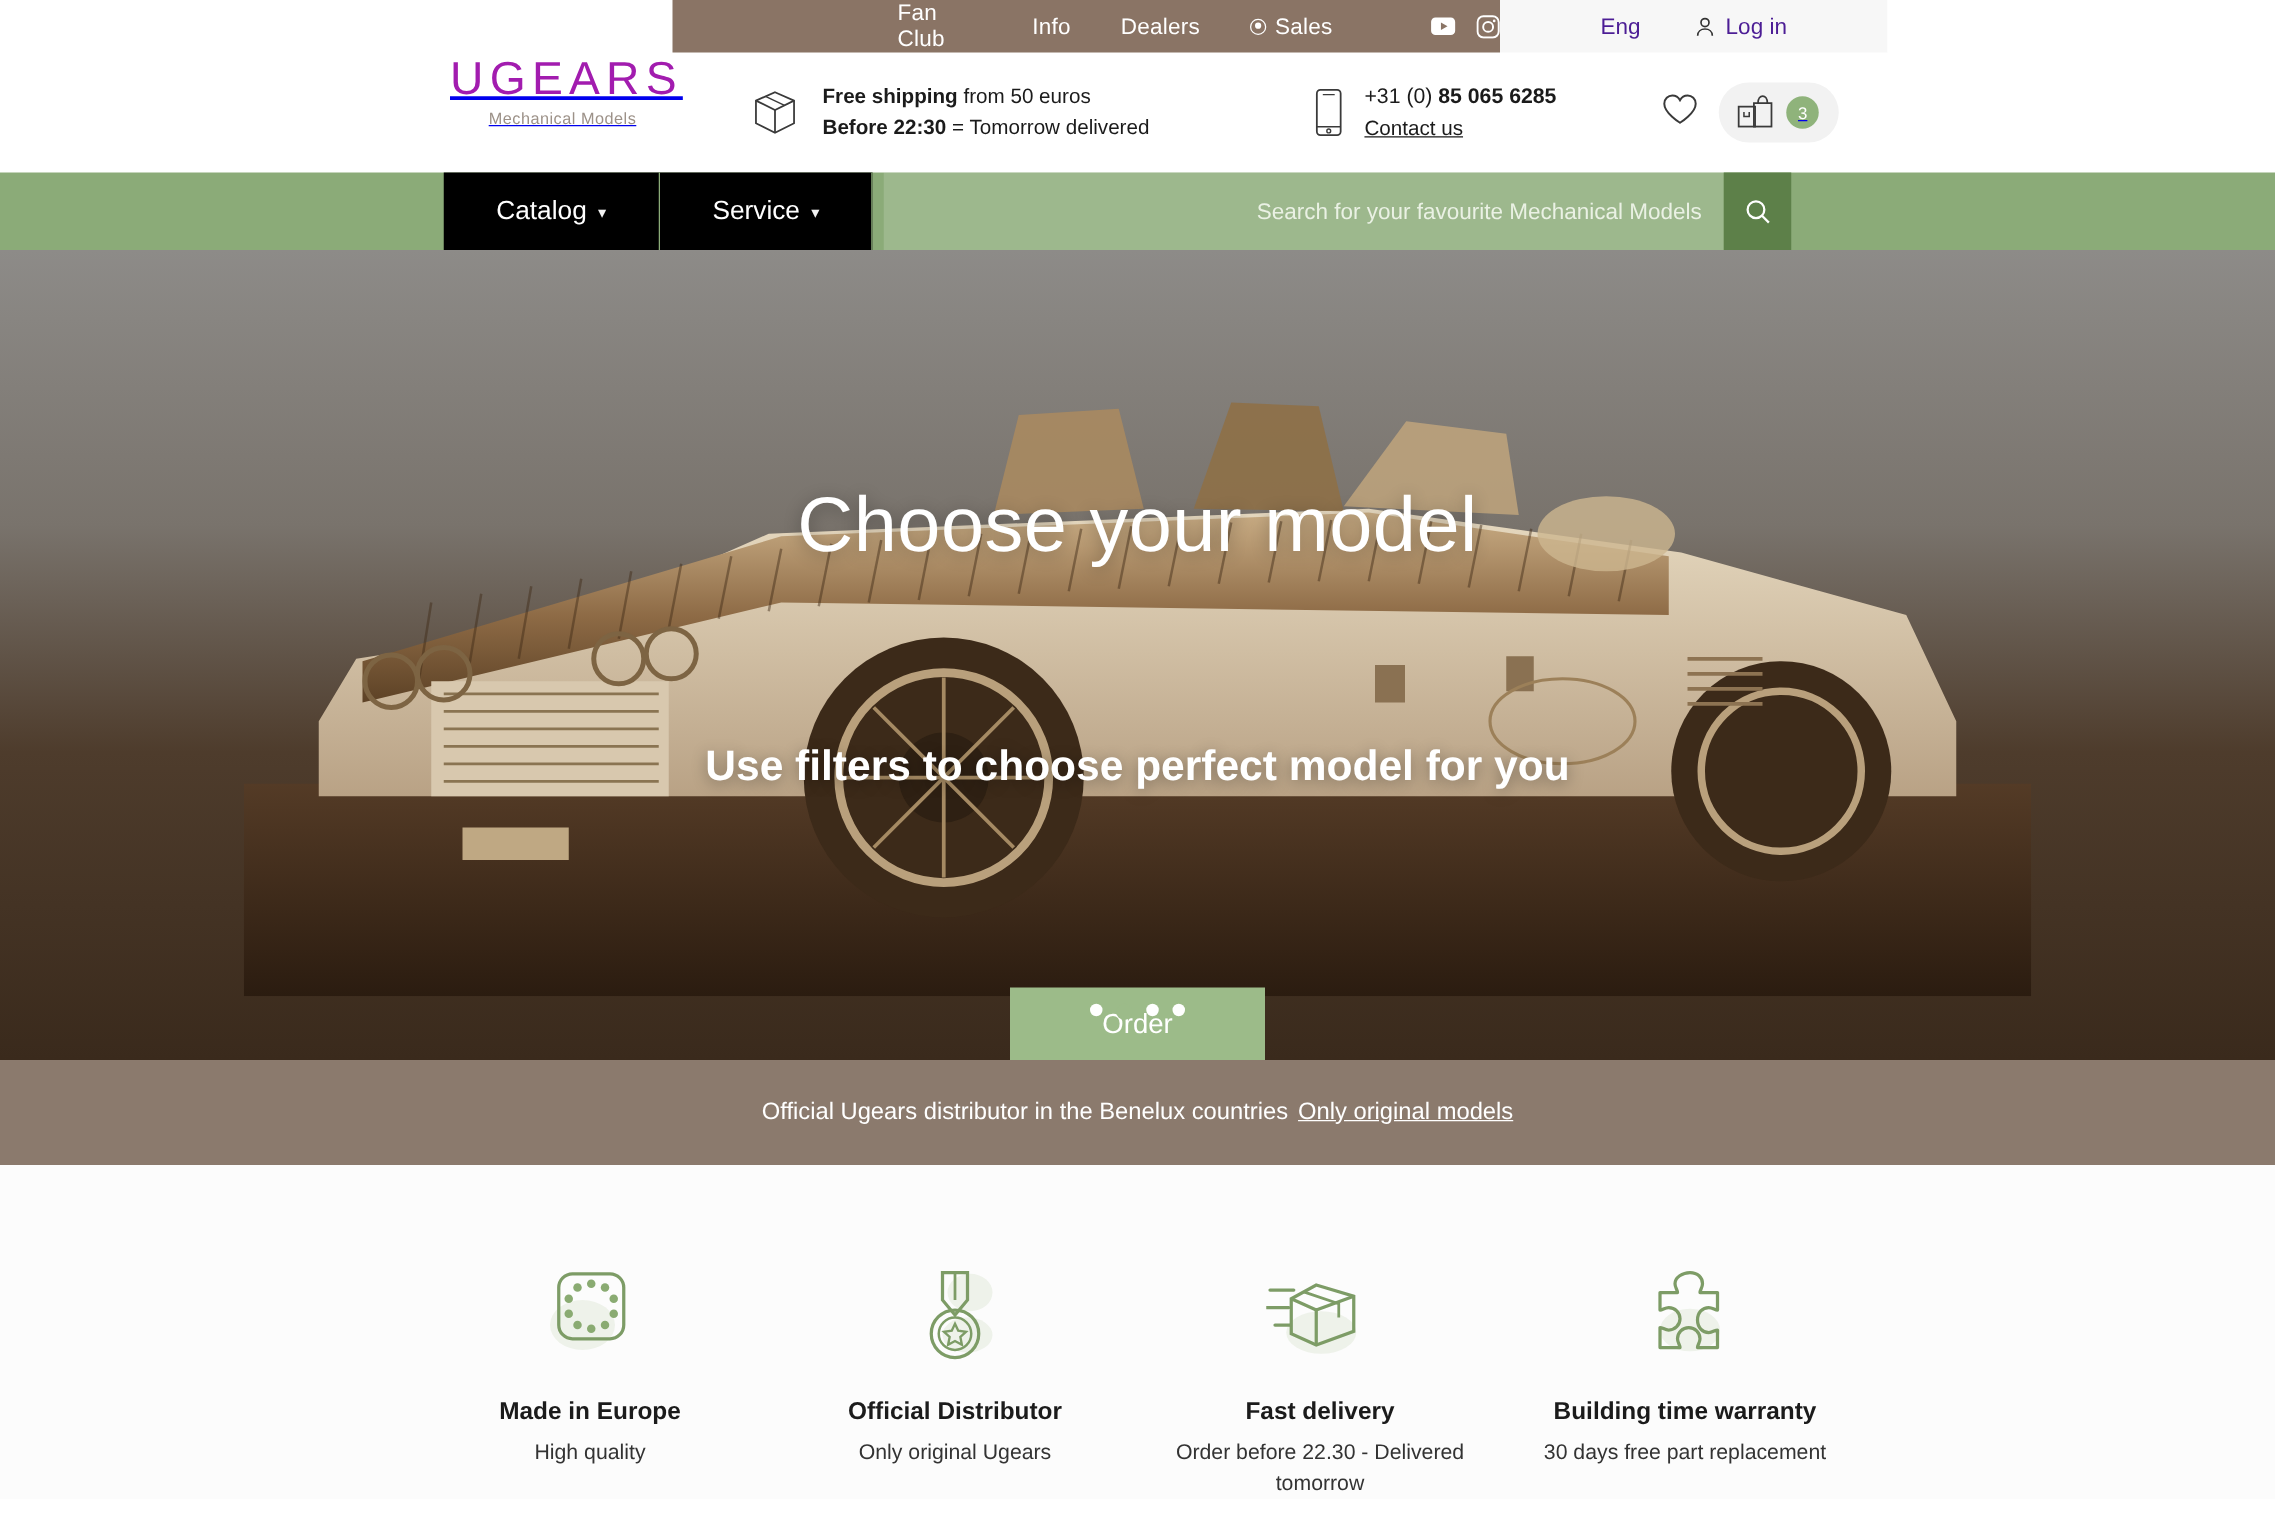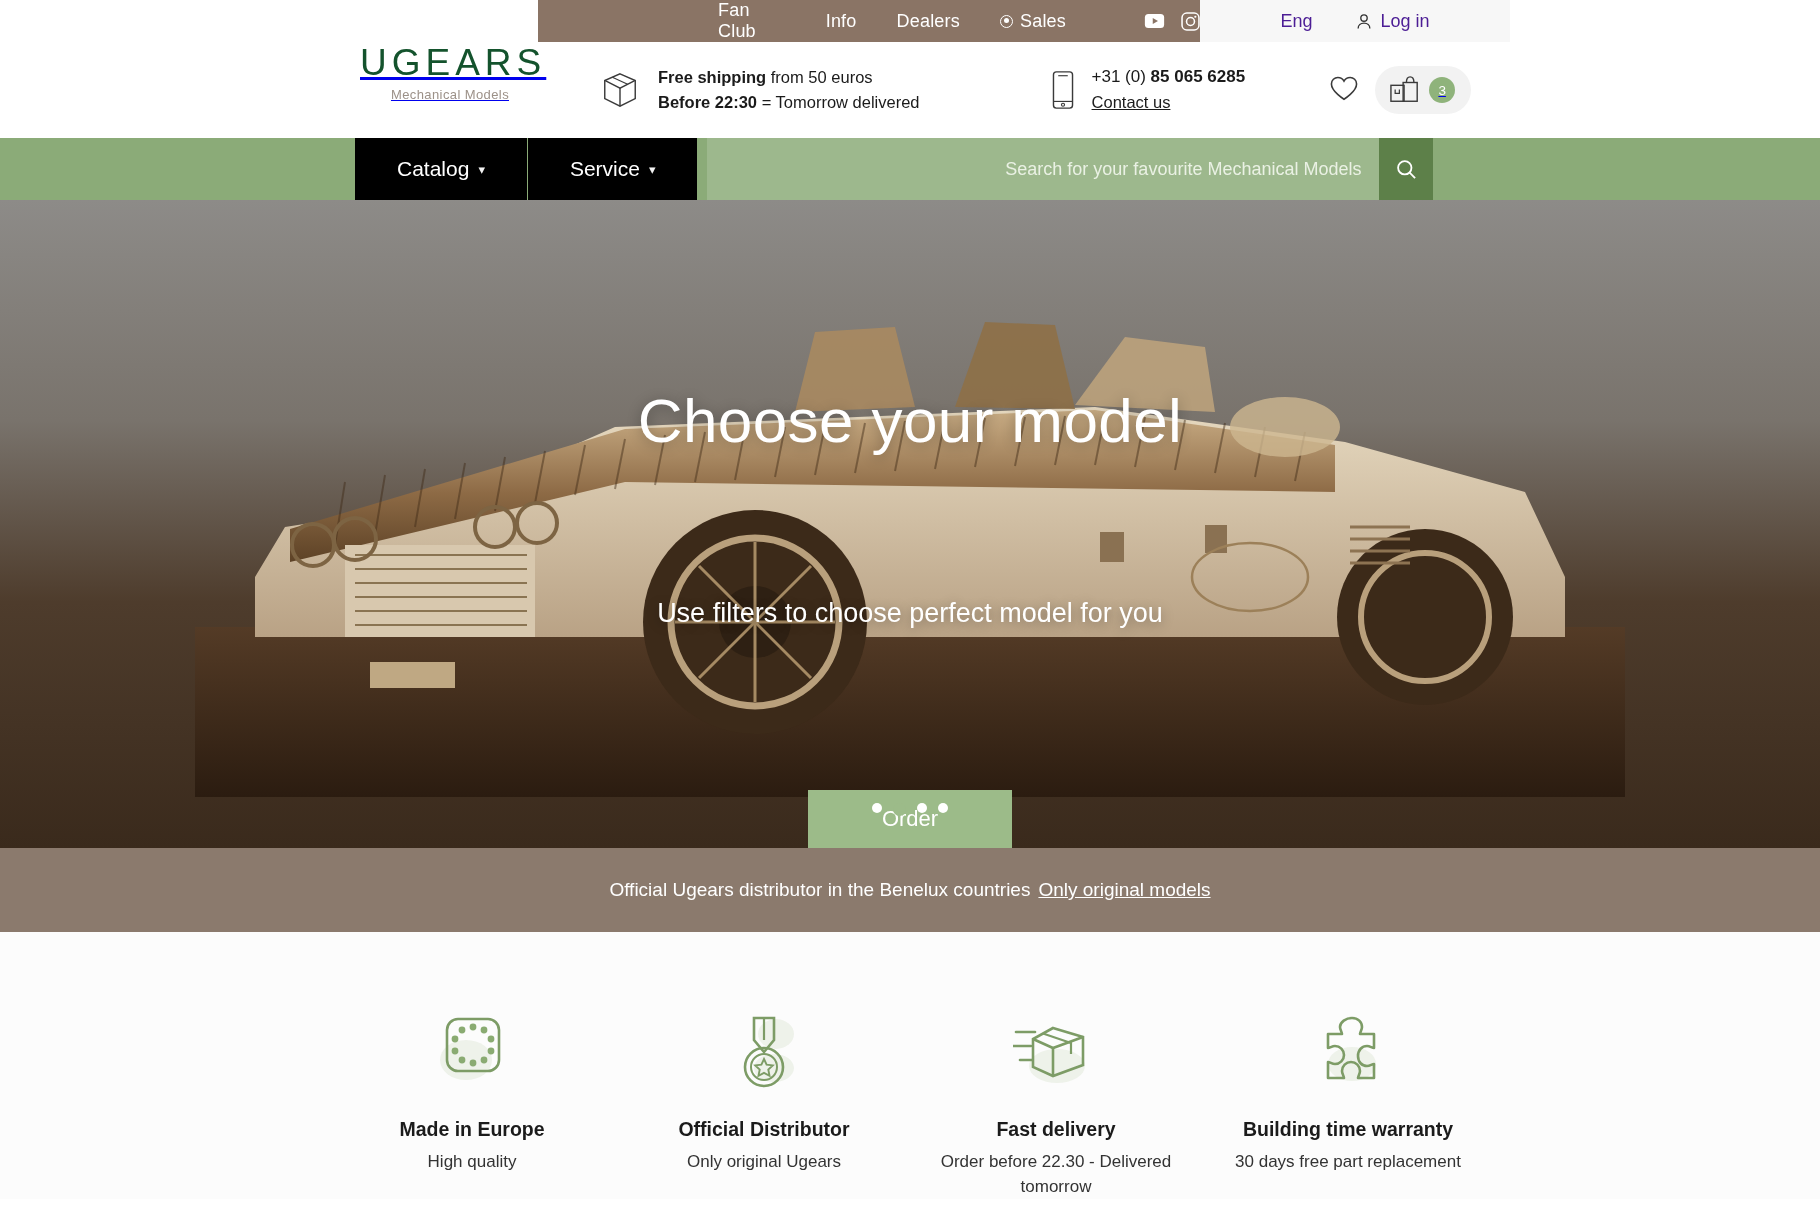--- a/index.html
+++ b/index.html
@@ -41,21 +41,21 @@
   }
   .topbar-right-pad { width: 310px; background: #ffffff; }
 
   
   .header {
     height: 96px; display: flex; align-items: center;
     background: #ffffff; padding-left: 360px;
   }
   .logo { width: 180px; margin-top: -34px; text-align: center; }
   .logo-word {
-    font-size: 37px; letter-spacing: 5px; color: #14532d;
+    font-size: 37px; letter-spacing: 5px; color: #a21caf;
     font-weight: 300; line-height: 1;
   }
   .logo-sub { font-size: 13px; color: #9c9188; letter-spacing: .4px; margin-top: 6px; }
 
   .ship { display: flex; align-items: center; gap: 18px; margin-left: 60px; }
   .ship-text { font-size: 16.5px; color: #1b1b1b; line-height: 1.5; }
   .ship-text b { font-weight: 700; }
 
   .phone { display: flex; align-items: center; gap: 16px; margin-left: 130px; }
   .phone-text { font-size: 17px; color: #1b1b1b; line-height: 1.55; }
@@ -105,21 +105,21 @@
   }
   .hero-overlay {
     position: absolute; inset: 0; display: flex; flex-direction: column;
     align-items: center; padding-top: 185px; z-index: 5; justify-content: space-between;
   }
   .hero-title {
     font-size: 62px; color: #fff; font-weight: 400; letter-spacing: .4px;
     text-shadow: 0 2px 14px rgba(0,0,0,.3);
   }
   .hero-sub {
-    font-size: 27px; color: #fff; margin-top: 30px; font-weight: 400;
+    font-size: 34px; color: #fff; margin-top: 30px; font-weight: 700;
     text-shadow: 0 2px 12px rgba(0,0,0,.35);
   }
   .order-btn {
     margin-top: 50px; background: #9cbb89; color: #fff; border: none;
     font-size: 22px; padding: 16px 74px; cursor: pointer;
     font-family: "Liberation Sans", sans-serif;
   }
   .dots { position: absolute; bottom: 32px; left: 0; right: 0;
           display: flex; justify-content: center; gap: 11px; z-index: 6; }
   .dot { width: 10px; height: 10px; border-radius: 50%; background: #fff; cursor: pointer; }

